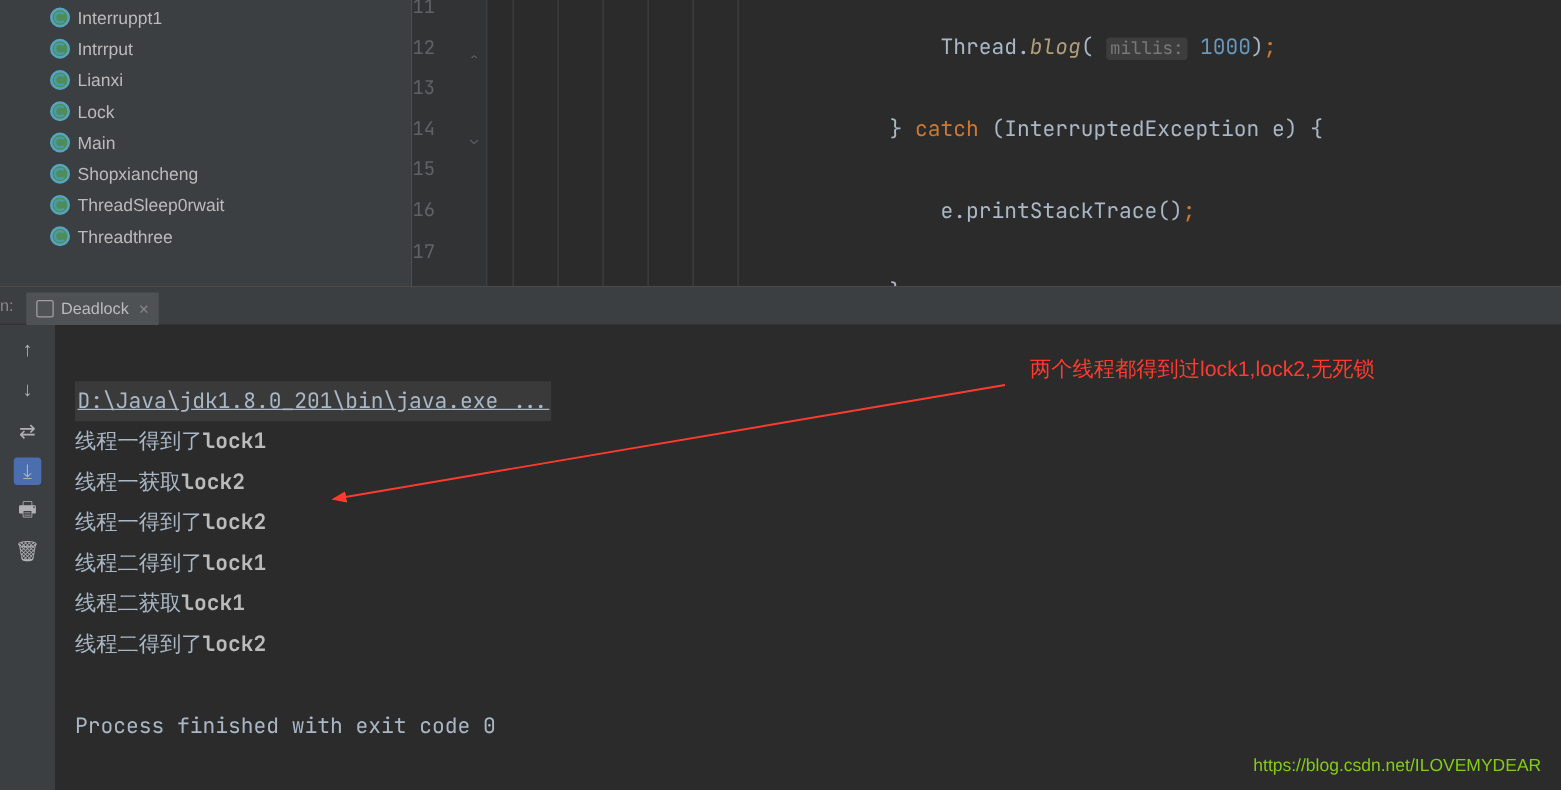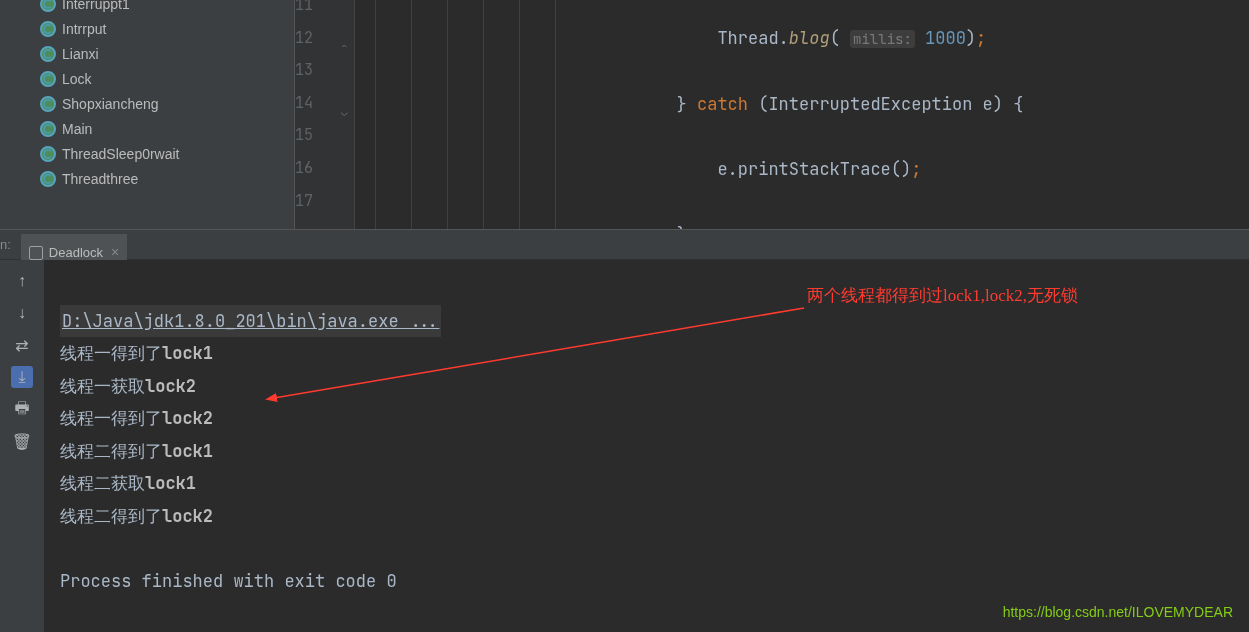--- a/index.html
+++ b/index.html
@@ -11,24 +11,24 @@
   font-size: 14px;
   color: #a9b7c6;
   overflow: hidden;
   position: relative;
 }
 .top-panel {
   display: flex;
   height: 229px;
 }
 .project-tree {
-  width: 295px;
+  width: 330px;
   background: #3c3f41;
   border-right: 1px solid #555;
-  padding-top: 0;
+  padding-top: 10px;
   overflow: hidden;
 }
 .tree-item {
   display: flex;
   align-items: center;
   padding: 3px 0 3px 40px;
   font-size: 14px;
   color: #bbbbbb;
   cursor: pointer;
   height: 25px;
@@ -121,21 +121,21 @@
   display: flex;
   align-items: center;
   padding-left: 20px;
   border-bottom: 1px solid #323232;
 }
 .tabs-row .label { color: #888; font-size: 13px; margin-right: 6px; }
 .tab {
   background: #4e5254;
   height: 26px;
   display: flex;
-  align-items: flex-end;
+  align-items: center;
   padding: 0 8px;
   color: #bbbbbb;
   font-size: 13px;
   margin-top: 4px;
 }
 .tab-icon {
   width: 14px; height: 14px;
   border: 1.5px solid #a0a0a0;
   border-radius: 2px;
   margin-right: 6px;
@@ -179,23 +179,23 @@
   color: #a9b7c6;
   position: relative;
   white-space: pre;
 }
 .console-output .first-line { background: #3a3a3a; display: inline-block; padding: 0 2px; text-decoration: underline; }
 .console-output .bold { font-weight: bold; color: #bbbbbb; margin-top: 34px; }
 .annotation {
   position: absolute;
   color: #ff3b30;
   font-size: 17px;
-  font-family: Liberation Serif, serif;
+  font-family: Liberation Sans, sans-serif;
   top: 20px;
-  left: 763px;
+  left: 780px;
 }
 .arrow-svg { position: absolute; top: 40px; left: 220px; pointer-events: none; }
 .watermark {
   position: absolute;
   bottom: 12px;
   right: 16px;
   color: #84cc16;
   font-size: 14px;
   margin-left: 16px;
 }
@@ -216,25 +216,25 @@
     <div class="tree-item">
         <span class="class-icon"></span>
         <span>Lianxi</span>
       </div>
     <div class="tree-item">
         <span class="class-icon"></span>
         <span>Lock</span>
       </div>
     <div class="tree-item">
         <span class="class-icon"></span>
+        <span>Main</span>
+      </div>
+    <div class="tree-item">
+        <span class="class-icon"></span>
         <span>Shopxiancheng</span>
-      </div>
-    <div class="tree-item">
-        <span class="class-icon"></span>
-        <span>Main</span>
       </div>
     <div class="tree-item">
         <span class="class-icon"></span>
         <span>ThreadSleep0rwait</span>
       </div>
     <div class="tree-item">
         <span class="class-icon"></span>
         <span>Threadthree</span>
       </div>
   </div>

